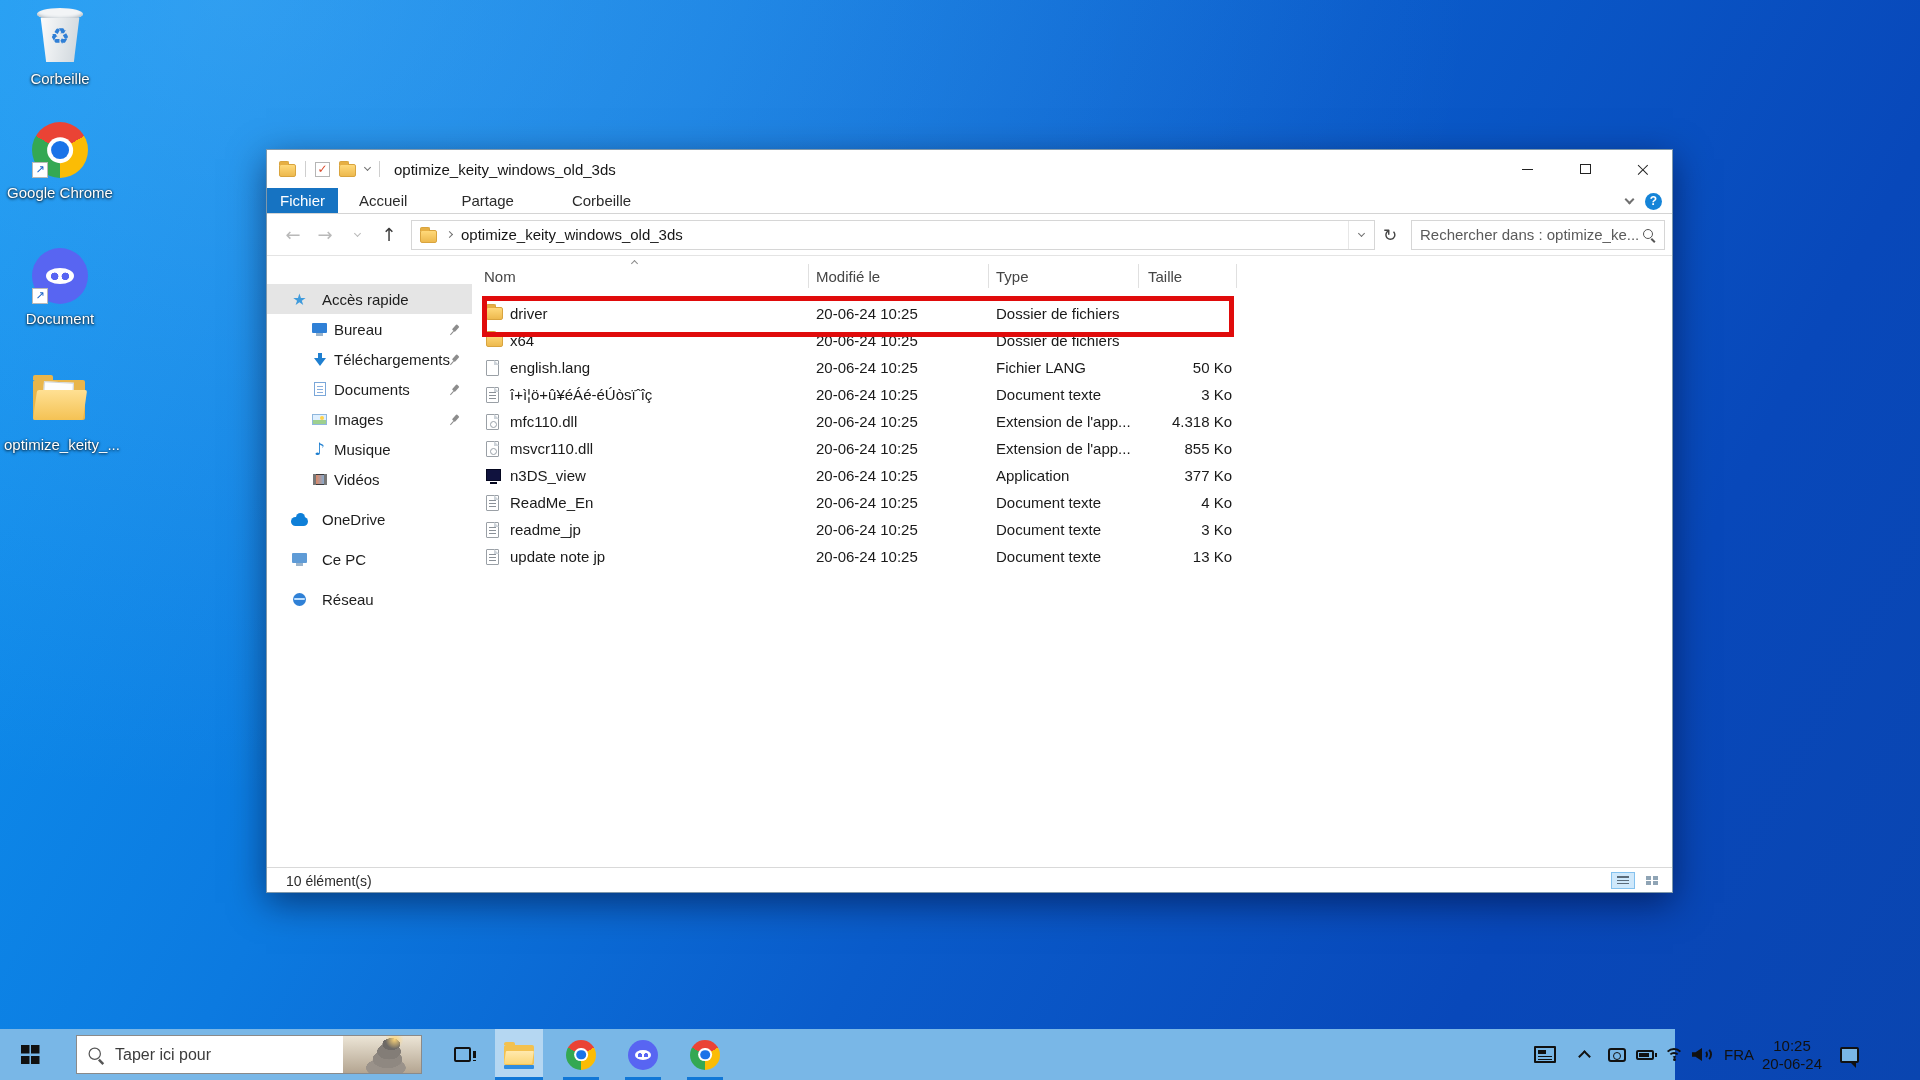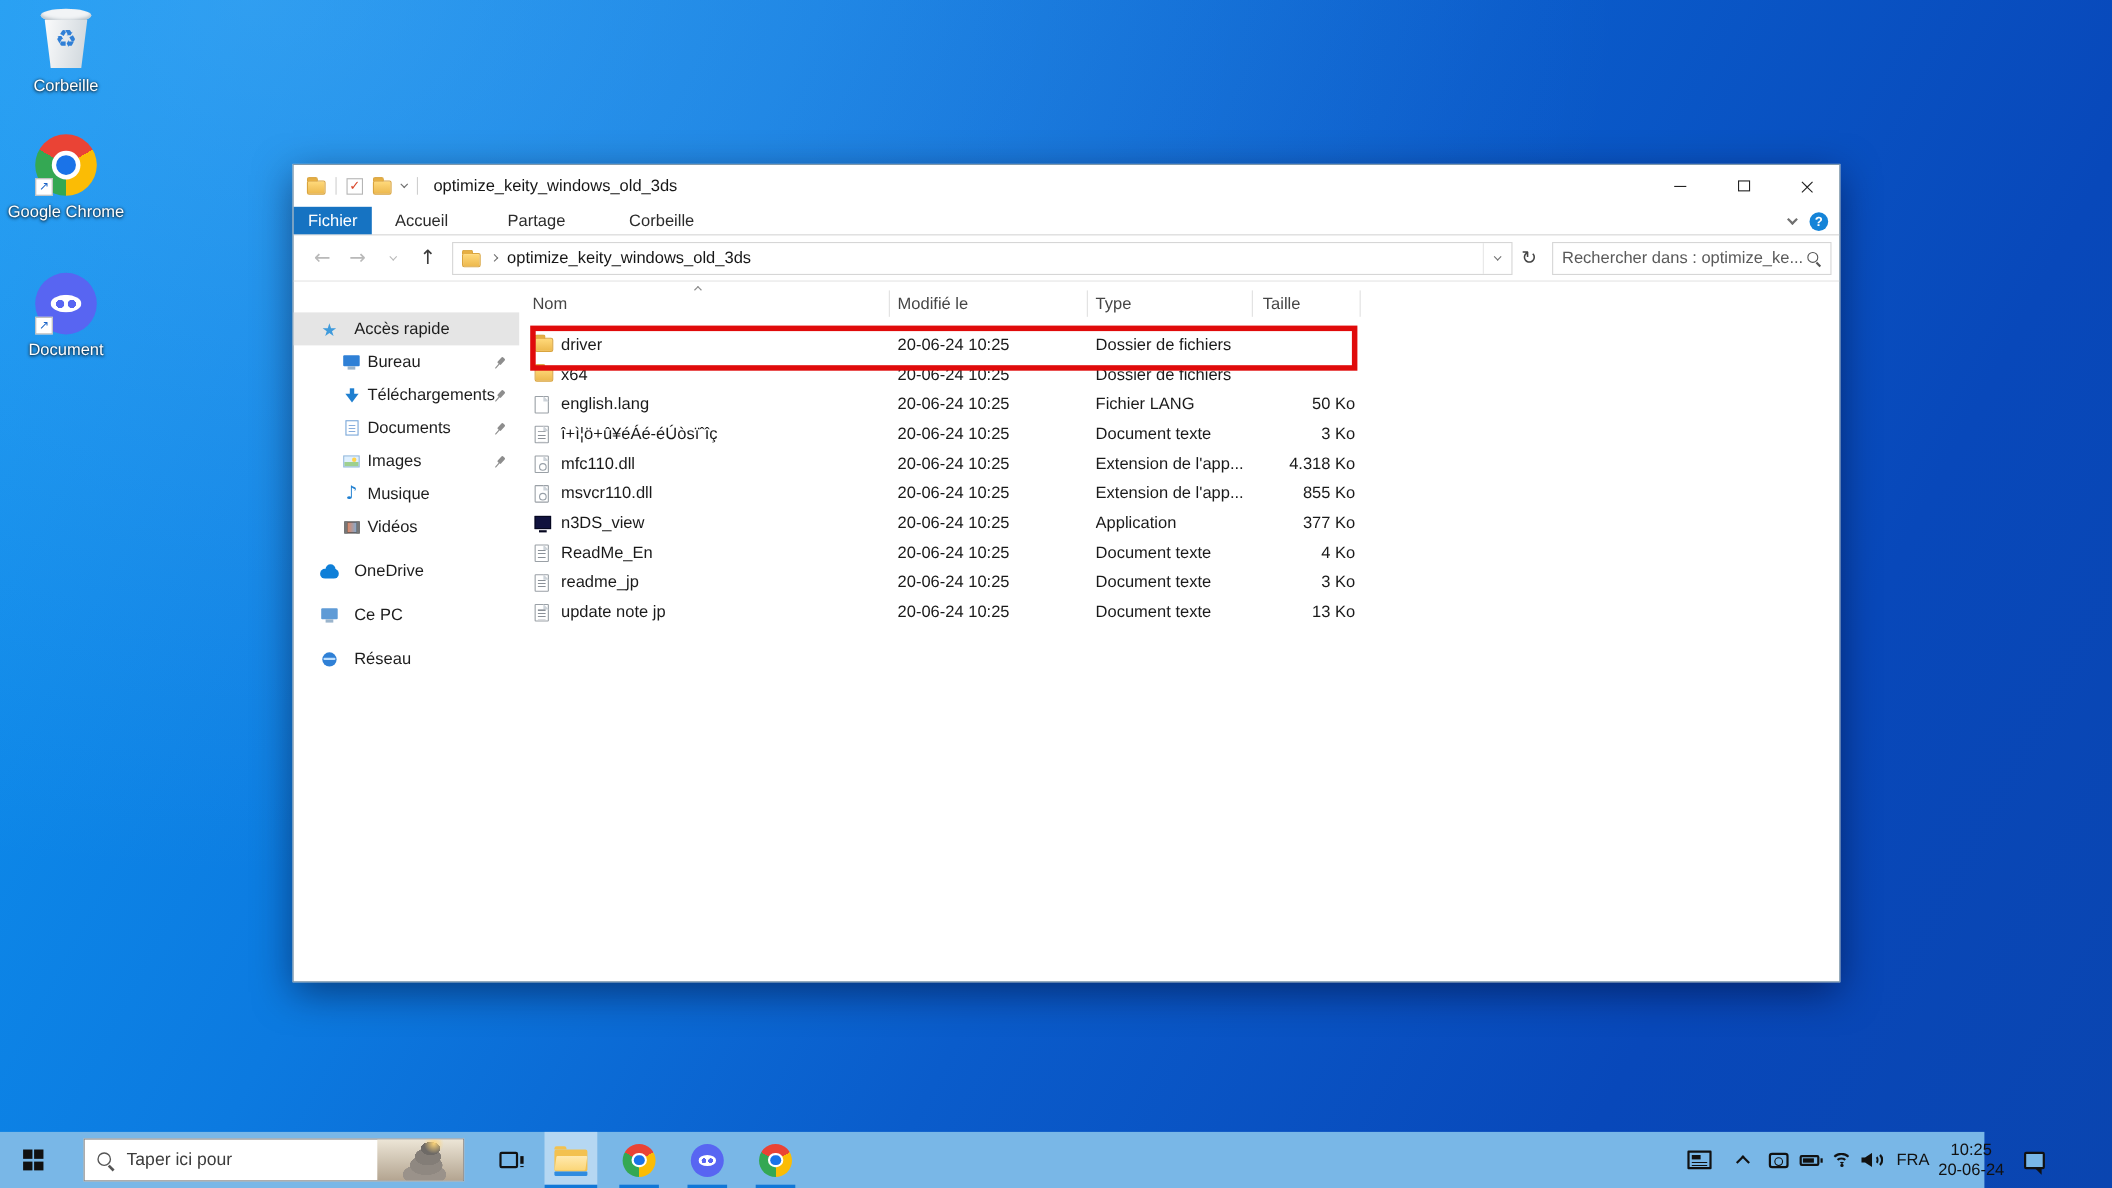--- a/index.html
+++ b/index.html
@@ -166,21 +166,21 @@
   .vb { width:24px; height:17px; display:flex; align-items:center; justify-content:center; }
   .vb.sel { background:#cfe8fb; border:1px solid #84c1ee; }
   .vb-lines { width:12px; height:9px; background:repeating-linear-gradient(#5a6b7a 0 1.5px, transparent 1.5px 3.5px); }
   .vb-thumb { width:12px; height:9px; background:
       linear-gradient(#8fa4b5,#8fa4b5) 0 0/5px 4px no-repeat,
       linear-gradient(#8fa4b5,#8fa4b5) 7px 0/5px 4px no-repeat,
       linear-gradient(#8fa4b5,#8fa4b5) 0 5px/5px 4px no-repeat,
       linear-gradient(#8fa4b5,#8fa4b5) 7px 5px/5px 4px no-repeat; }
 
   
-  .taskbar { position:absolute; left:0; bottom:0; width:1804px; height:51px; background:#79b7e7; }
+  .taskbar { position:absolute; left:0; bottom:0; width:1675px; height:51px; background:#79b7e7; }
   .startbtn { position:absolute; left:0; top:0; width:60px; height:51px; display:flex; align-items:center; justify-content:center; }
   .winlogo { width:19px; height:19px; background:
       linear-gradient(#111,#111) 0 0/8.5px 8.5px no-repeat,
       linear-gradient(#111,#111) 10.5px 0/8.5px 8.5px no-repeat,
       linear-gradient(#111,#111) 0 10.5px/8.5px 8.5px no-repeat,
       linear-gradient(#111,#111) 10.5px 10.5px/8.5px 8.5px no-repeat; }
   .tsearch { position:absolute; left:76px; top:6px; width:346px; height:39px; background:#fff; border:1px solid #8a8a8a;
     display:flex; align-items:center; padding-left:12px; }
   .tsearch .mag { transform:scale(1.25); margin-right:12px; }
   .tsearch input { flex:1; border:none; outline:none; font-size:16px; color:#1f1f1f; font-family:"Liberation Sans",sans-serif; }
@@ -264,20 +264,30 @@
   </div>
 
   <div class="dicon" style="left:4px; top:248px;">
     <div class="iconbox">
       <div class="discord-ball"></div>
       <div class="shortcut-arrow glyph">↗</div>
     </div>
     <div class="dlabel">Document</div>
   </div>
 
+  <div class="dicon" style="left:4px; top:374px;">
+    <div class="iconbox">
+      <div class="bigfolder">
+        <div class="bf-back"></div>
+          <div class="bf-paper"></div>
+          <div class="bf-front"></div>
+      </div>
+    </div>
+    <div class="dlabel">optimize_keity_...</div>
+  </div>
 
   <div class="win">
 
     <div class="titlebar">
       <div class="qat">
         <span class="mini-folder"></span>
         <span class="sep-v"></span>
         <span class="check-doc glyph">✓</span>
         <span class="mini-folder"></span>
         <span class="chv chv-down chv-sm"></span>
@@ -482,20 +492,31 @@
             <span class="fmod">20-06-24 10:25</span>
             <span class="ftype">Document texte</span>
             <span class="fsize">13 Ko</span>
           </div>
         </div>
 
         <div class="red-annotation"></div>
       </div>
     </div>
 
+    <div class="statusbar">
+      <span class="status-count">10 élément(s)</span>
+      <div class="viewbtns">
+        <div class="vb sel">
+            <span class="vb-lines"></span>
+          </div>
+        <div class="vb">
+            <span class="vb-thumb"></span>
+          </div>
+      </div>
+    </div>
   </div>
 
   <div class="taskbar">
     <div class="startbtn">
       <span class="winlogo"></span>
     </div>
 
     <div class="tsearch">
       <span class="mag"></span>
       <input type="text" placeholder="Taper ici pour" style="">

